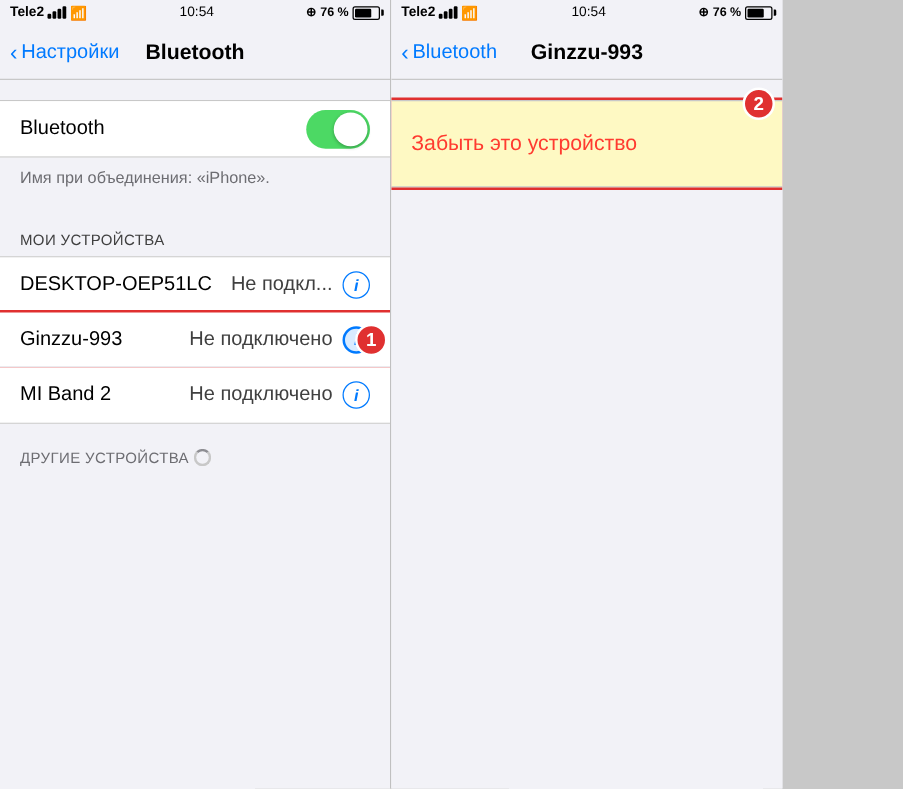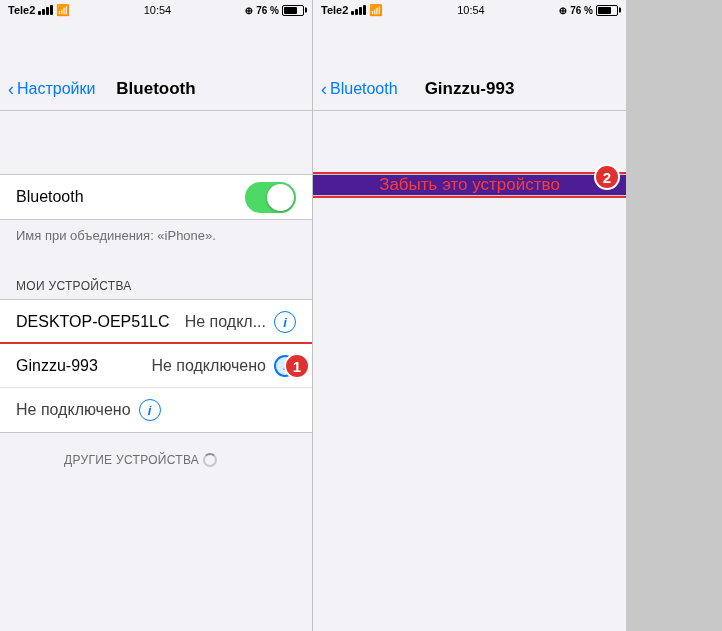--- a/index.html
+++ b/index.html
@@ -13,21 +13,20 @@
     }
 
     .phone-screen {
       width: 313px;
       height: 631px;
       background: #f2f2f7;
       display: flex;
       flex-direction: column;
       overflow: hidden;
       position: relative;
-      gap: 47px;
     }
 
     .phone-screen.left {
       border-right: 1px solid #c0c0c0;
     }
 
     
     .status-bar {
       height: 20px;
       background: #f2f2f7;
@@ -244,21 +243,20 @@
 
     .other-devices-header {
       display: flex;
       align-items: center;
       padding: 20px 16px 6px;
       font-size: 12px;
       font-weight: 400;
       color: #6d6d72;
       text-transform: uppercase;
       letter-spacing: 0.3px;
-      margin-left: 48px;
     }
 
     
     .step-badge {
       width: 26px;
       height: 26px;
       border-radius: 50%;
       background: #e03030;
       color: #fff;
       font-size: 15px;
@@ -283,27 +281,27 @@
     }
 
     
     .highlight-border {
       outline: 2px solid #e03030;
       outline-offset: 0px;
     }
 
     
     .forget-btn {
-      background: #4c1d95;
+      background: #fef9c3;
       border-top: 1px solid #c8c8c8;
       border-bottom: 1px solid #c8c8c8;
-      padding: 0 16px;
+      padding: 24px 16px;
       font-size: 17px;
       color: #ff3b30;
-      text-align: center;
+      text-align: left;
       cursor: pointer;
       margin-top: 16px;
       position: relative;
     }
 
     .signal-bars {
       display: flex;
       align-items: flex-end;
       gap: 1px;
     }
@@ -397,20 +395,21 @@
           <span class="row-value">Не подключено</span>
           <div class="info-btn highlighted">i</div>
         </div>
         <div class="step-badge badge-1">
           <span>1</span>
         </div>
       </div>
 
       <div class="row-wrapper">
         <div class="settings-row">
+          <span class="row-label">MI Band 2</span>
           <span class="row-value">Не подключено</span>
           <div class="info-btn">i</div>
         </div>
       </div>
     </div>
 
     <div class="other-devices-header">
       <span>ДРУГИЕ УСТРОЙСТВА</span>
       <span class="spinner"></span>
     </div>

